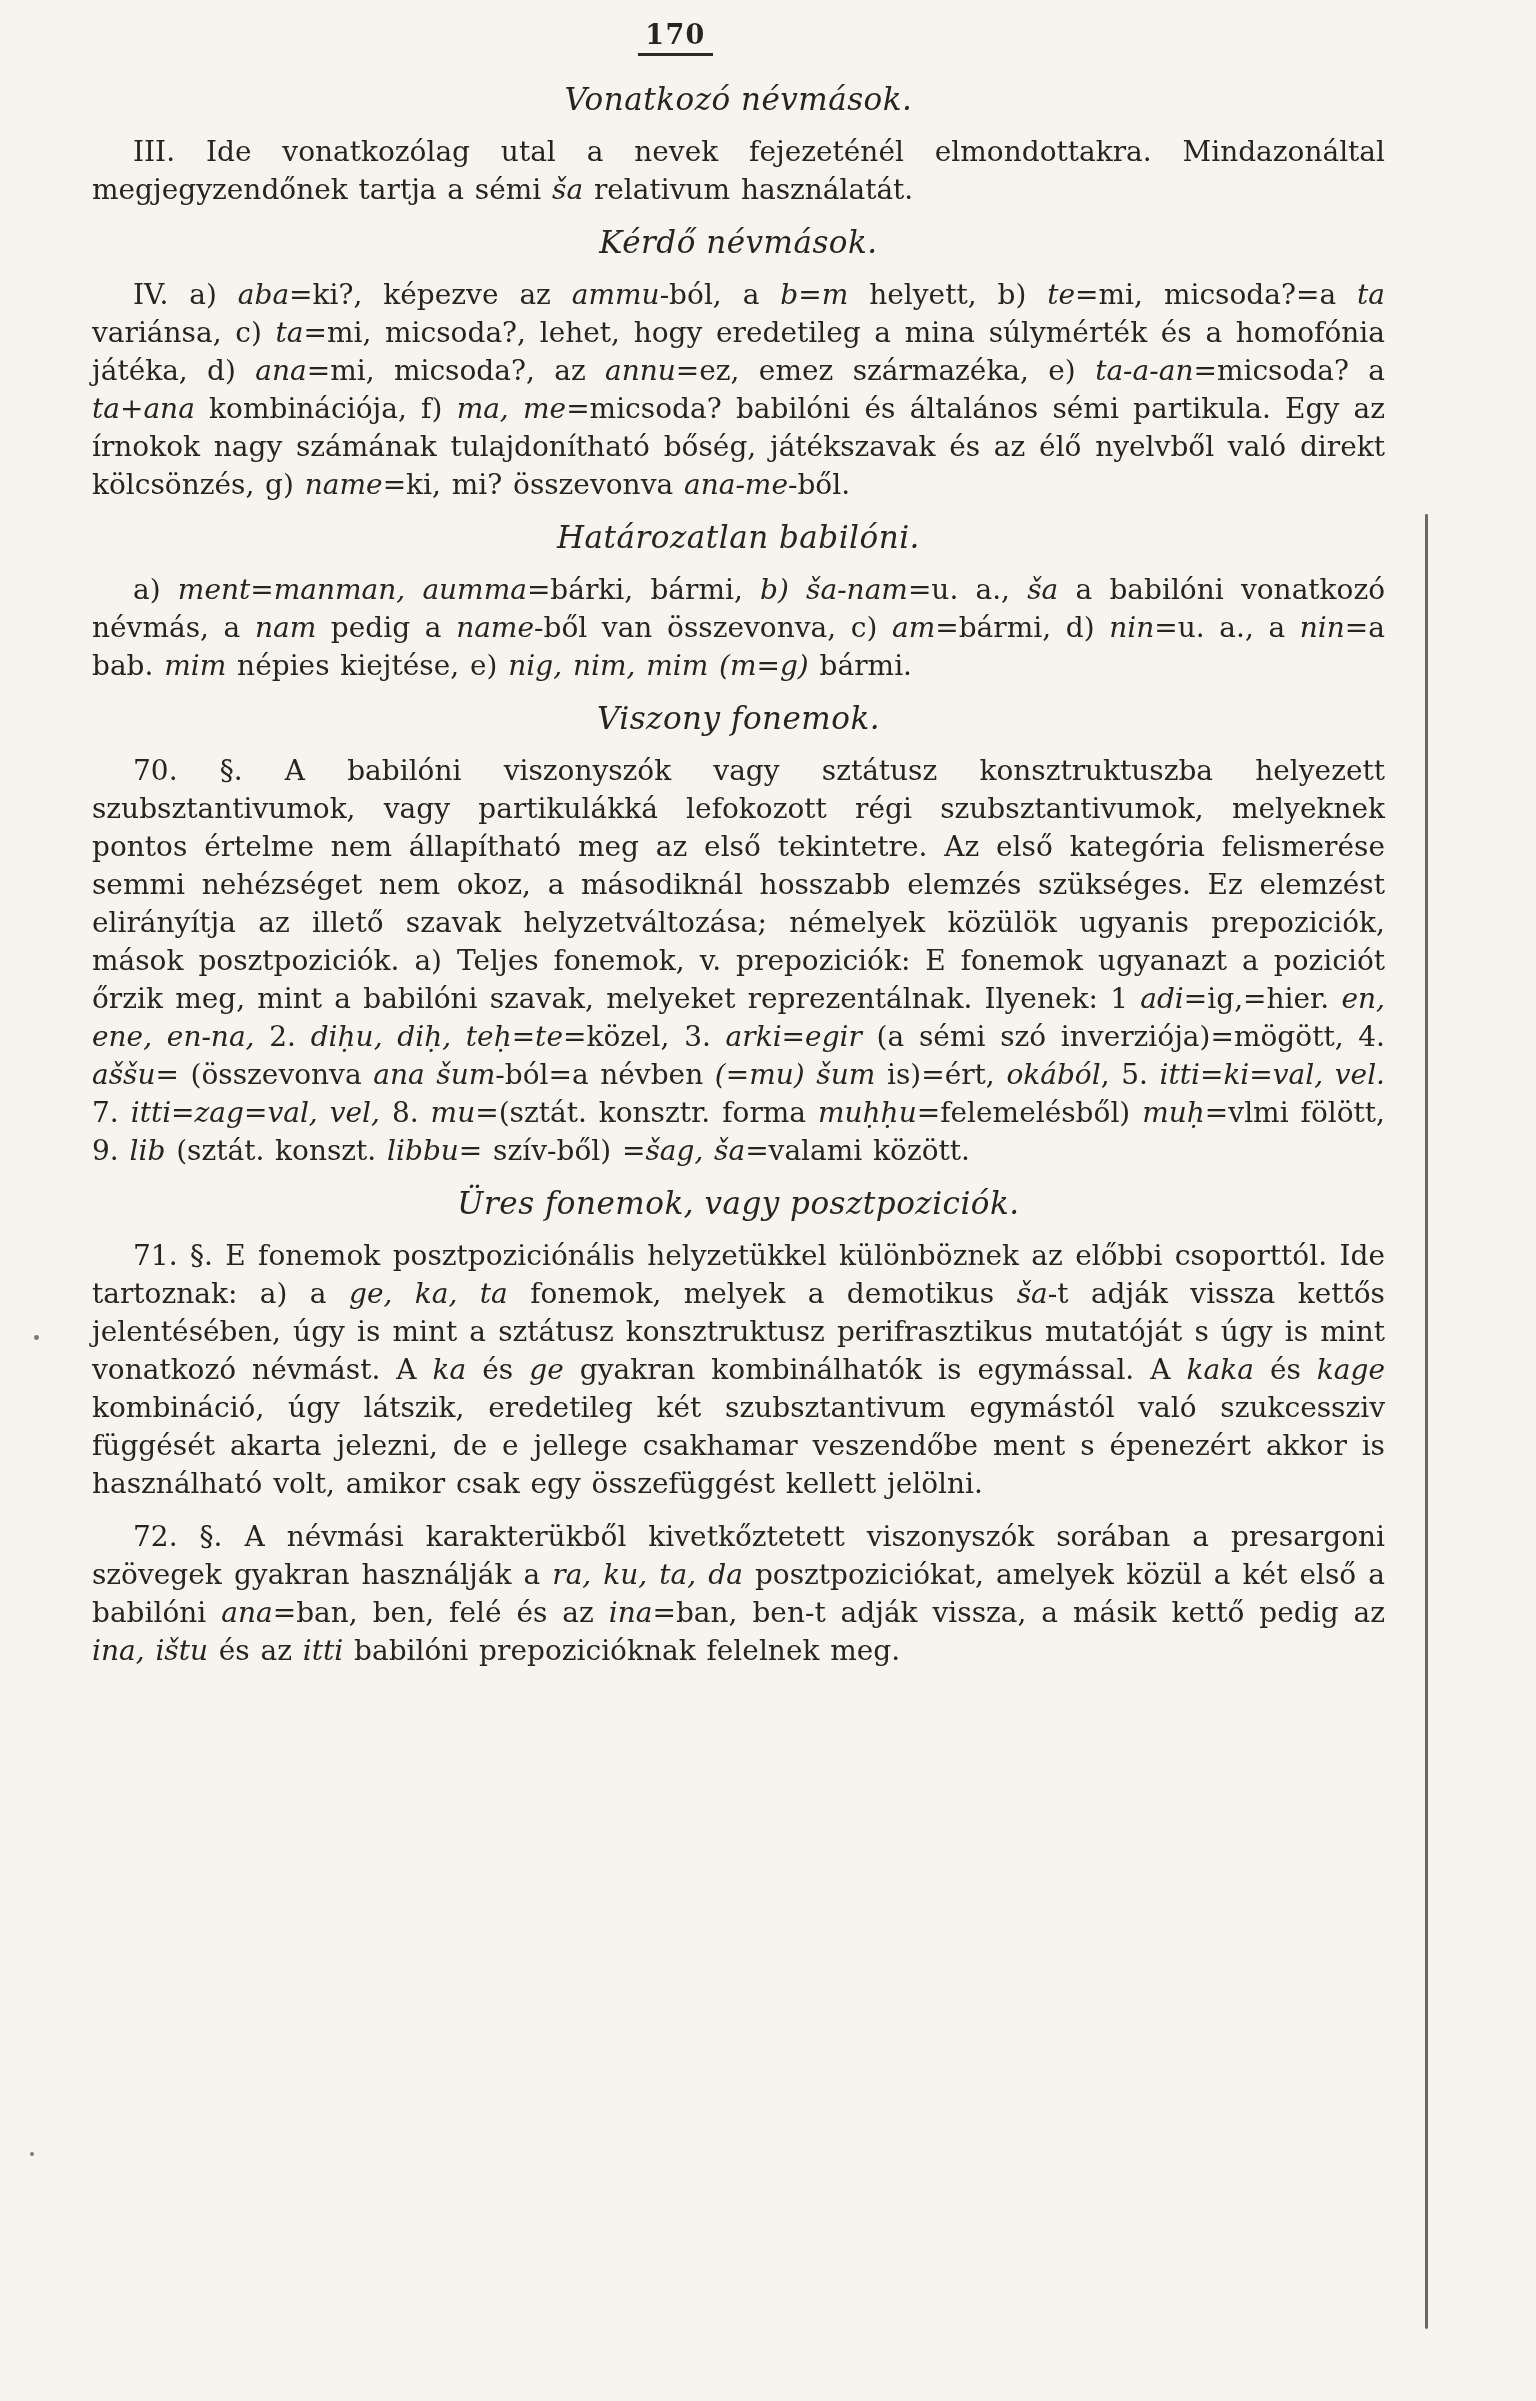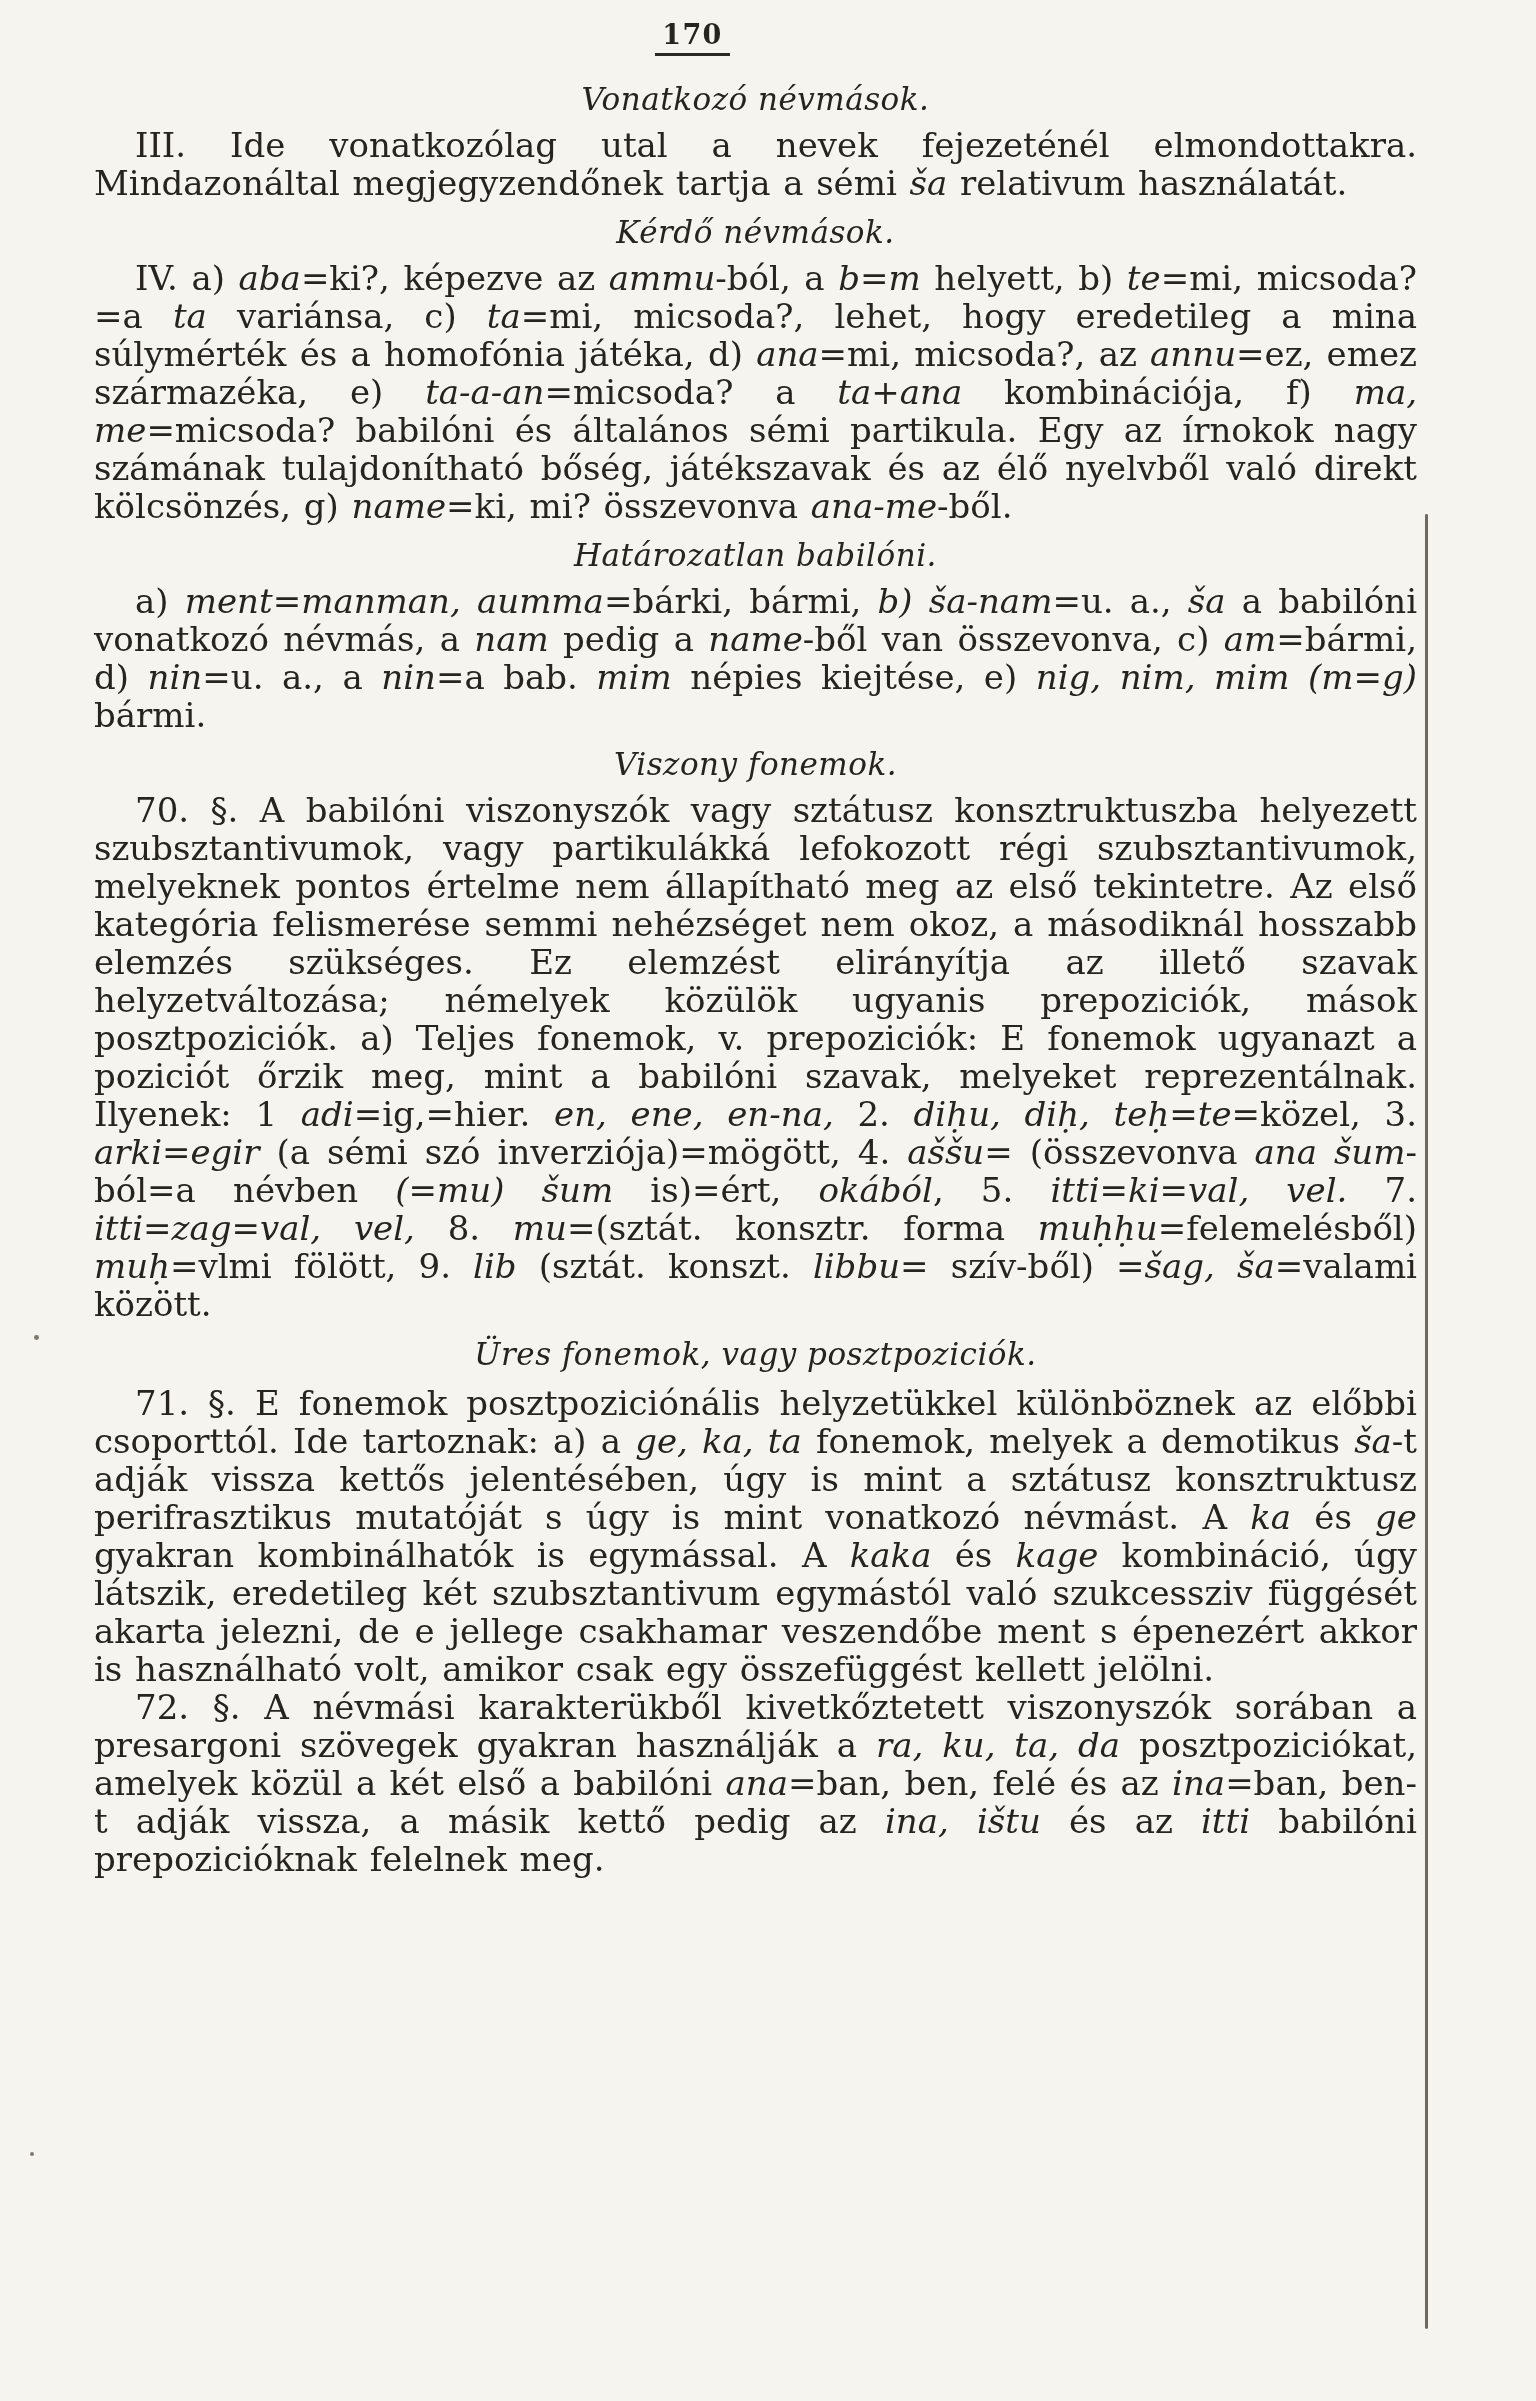--- a/index.html
+++ b/index.html
@@ -10,21 +10,21 @@
     width: 1537px;
     height: 2449px;
     background: #f6f4ee;
     overflow: hidden;
     font-family: "DejaVu Serif", serif;
     color: #26241f;
     position: relative;
   }
   .page-content {
     position: absolute;
-    left: 94px;
+    left: 77px;
     top: 19px;
     width: 1323px;
   }
   .page-number-row {
     text-align: center;
     margin: 0 0 25px 0;
   }
   .page-number {
     display: inline-block;
     position: relative;
@@ -41,24 +41,24 @@
     text-align: center;
     font-size: 31px;
     line-height: 37px;
     margin: 12.5px 0 7.7px 0;
     letter-spacing: 0.5px;
   }
   .heading-spaced {
     margin-bottom: 11.5px;
   }
   .para {
-    margin: 0;
+    margin: 15px;
     text-align: justify;
     text-indent: 41px;
-    font-size: 34px;
+    font-size: 28px;
     line-height: 38px;
     word-spacing: 1.9px;
   }
   .para i {
     font-style: italic;
   }
   .edge-line {
     position: absolute;
     left: 1425px;
     top: 514px;

